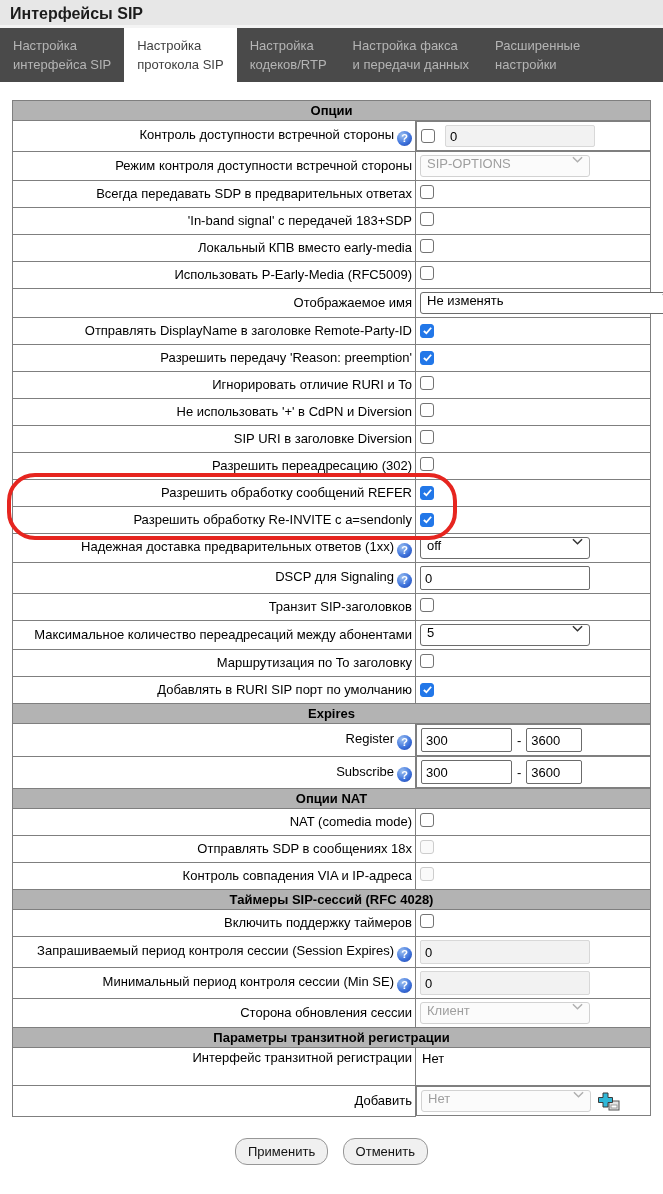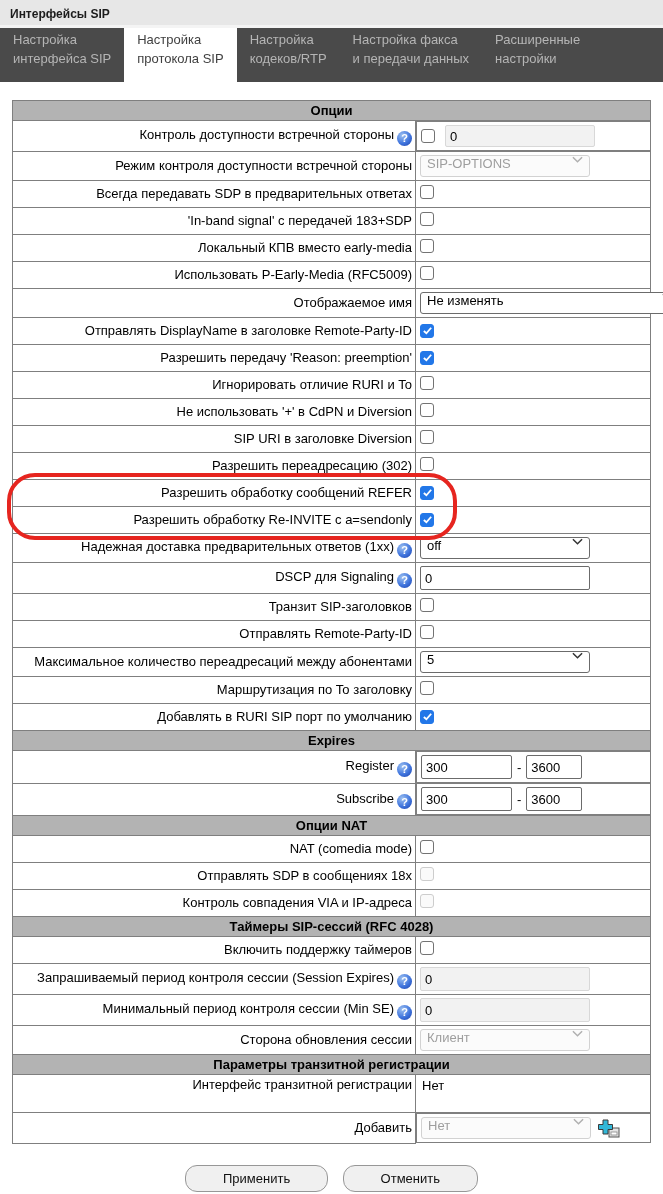--- a/index.html
+++ b/index.html
@@ -5,24 +5,24 @@
   :root{
     --accent:#2277e8; --highlight:#e6251f; --tabbar:#4a4a4a;
     --tabtext:#b5b5b5; --tabtextactive:#3f3f3f; --section:#b3b3b3;
     --titlebar:#e7e7e7; --tborder:#7f7f7f;
   }
   *{box-sizing:border-box;}
   html,body{margin:0;padding:0;}
   body{width:663px;height:1194px;background:#fff;
        font-family:"Liberation Sans",sans-serif;color:#000;overflow:hidden;}
   .title-bar{height:28px;line-height:28px;background:var(--titlebar);
-       font-size:12px;font-weight:bold;color:#1c1c1c;padding-left:10px;
+       font-size:16px;font-weight:bold;color:#1c1c1c;padding-left:10px;
        border-bottom:3px solid #f4f4f4;}
   .tab-bar{display:flex;background:var(--tabbar);height:54px;align-items:stretch;}
-  .tab{padding:3px 13px;font-size:13px;line-height:1.45;color:var(--tabtext);
+  .tab{padding:9px 13px;font-size:13px;line-height:1.45;color:var(--tabtext);
        cursor:pointer;}
   .tab.active{background:#fff;color:var(--tabtextactive);}
   .tab-label{white-space:pre-line;}
   .table-wrap{position:relative;margin:18px 4px 0 12px;}
   table{width:639px;border-collapse:collapse;table-layout:fixed;}
   col.c1{width:403px;}
   th,td{border:1px solid var(--tborder);}
   th.section{background:var(--section);font-size:13px;font-weight:bold;
        padding:2px 2px;text-align:center;color:#000;}
   td.label-cell{text-align:right;padding:4px 3px 4px 4px;font-size:13px;
@@ -49,21 +49,21 @@
   .select .chev{margin-left:6px;flex:0 0 auto;}
   .help-icon{display:inline-flex;width:15px;height:15px;border-radius:50%;
        background:radial-gradient(circle at 35% 30%, #9cc0f0, #3f74dd 55%, #1b3fa8);
        color:#fff;font-size:11px;font-weight:bold;align-items:center;
        justify-content:center;margin-left:3px;vertical-align:-3px;cursor:pointer;}
   .static-val{font-size:13px;padding-left:2px;}
   .add-icon{margin-left:7px;cursor:pointer;display:inline-flex;}
   .highlight-oval{position:absolute;border:4px solid var(--highlight);
        border-radius:28px;pointer-events:none;}
   .footer{margin-top:21px;text-align:center;}
-  .btn{font:13px "Liberation Sans",sans-serif;padding:5px 37px;margin:0 5px;
+  .btn{font:13px "Liberation Sans",sans-serif;padding:5px 12px;margin:0 5px;
        background:#f0f0f0;border:1px solid #979797;border-radius:12px;color:#111;
        cursor:pointer;}
 </style>
 </head>
 <body>
 
 <div class="page">
   <div class="title-bar">Интерфейсы SIP</div>
 
   <div class="tab-bar">
@@ -199,24 +199,20 @@
           </tr>
           <tr class="setting-row">
             <td class="label-cell"><span>DSCP для Signaling</span><span class="help-icon">?</span></td>
             <td class="control-cell"><input class="text-input w-med" value="0" style=""></td>
           </tr>
           <tr class="setting-row">
             <td class="label-cell"><span>Транзит SIP-заголовков</span></td>
             <td class="control-cell"><div class="checkbox"></div></td>
           </tr>
           <tr class="setting-row">
-            <td class="label-cell"><span>Отправлять Remote-Party-ID</span></td>
-            <td class="control-cell"><div class="checkbox"></div></td>
-          </tr>
-          <tr class="setting-row">
             <td class="label-cell"><span>Максимальное количество переадресаций между абонентами</span></td>
             <td class="control-cell"><div class="select w-med">
                 <span class="select-text">5</span>
                 <svg width="11" height="7" viewBox="0 0 12 7" class="chev">
                   <path d="M1 1 L6 6 L11 1" fill="none" stroke="#333" stroke-width="1.6"></path>
                 </svg>
               </div></td>
           </tr>
           <tr class="setting-row">
             <td class="label-cell"><span>Маршрутизация по To заголовку</span></td>

